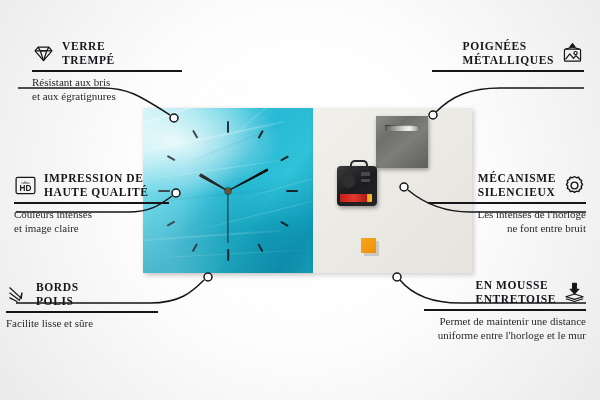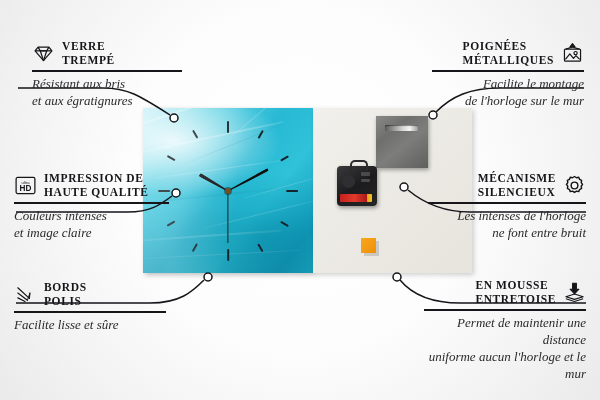--- a/index.html
+++ b/index.html
@@ -94,21 +94,21 @@
   .ct-head{display:flex;align-items:center;gap:7px;}
   .ct-left .ct-head{justify-content:flex-start;}
   .ct-right .ct-head{justify-content:flex-end;}
   .ct-title{
     font-family:"Liberation Serif",serif;font-weight:bold;
     font-size:11.5px;letter-spacing:.6px;color:#16161a;line-height:1.18;text-transform:uppercase;
   }
   .ct-right .ct-title{text-align:left;}
   .ct-rule{height:1.4px;background:#16161a;margin:3px 0 3px;}
   .ct-desc{
-    font-family:"Liberation Serif",serif;font-size:13px;color:#2a2a2d;line-height:1.32;font-style:italic;
+    font-family:"Liberation Serif",serif;font-size:11px;color:#2a2a2d;line-height:1.32;
   }
   .ct-right .ct-desc{text-align:right;}
   .ico{width:23px;height:23px;flex:0 0 23px;display:block;}
 
   svg.leader{position:absolute;left:0;top:0;width:600px;height:400px;pointer-events:none;}
 </style>
 </head>
 <body>
 
 <div id="stage">
@@ -225,21 +225,21 @@
         <div>HAUTE QUALITÉ</div>
       </div>
     </div>
     <div class="ct-rule"></div>
     <div class="ct-desc">
       <div>Couleurs intenses</div>
       <div>et image claire</div>
     </div>
   </div>
 
-  <div class="callout ct-left" style="left:14px;top:281px;width:152px;">
+  <div class="callout ct-left" style="left:6px;top:281px;width:152px;">
     <div class="ct-head">
       <svg class="ico" viewBox="0 0 24 24">
         <g stroke="#16161a" stroke-width="1.25" fill="none" stroke-linecap="round">
           <path d="M4 5 L16 16"></path>
             <path d="M4 10.5 L14 18"></path>
             <path d="M4 15.5 L11.5 19.4"></path>
           <path d="M16 16 L16.6 10.6"></path>
             <path d="M14 18 L16.6 10.6" stroke-width="1"></path>
         </g>
       </svg>
@@ -265,24 +265,20 @@
           <path d="M12 1.8 L9.4 5.2 H14.6 Z" fill="#16161a"></path>
           <path d="M12 5.2 L5 7.4"></path>
             <path d="M12 5.2 L19 7.4"></path>
           <rect x="3.6" y="7.4" width="16.8" height="12.6" rx="1"></rect>
           <circle cx="15.2" cy="11.6" r="1.7"></circle>
           <path d="M4.6 18.2 L9.2 12.4 L13 17 L15.6 14.2 L19.4 18.2"></path>
         </g>
       </svg>
     </div>
     <div class="ct-rule"></div>
-    <div class="ct-desc">
-      <div>Facilite le montage</div>
-      <div>de l'horloge sur le mur</div>
-    </div>
   </div>
 
   <div class="callout ct-right" style="left:428px;top:172px;width:158px;">
     <div class="ct-head">
       <div class="ct-title">
         <div>MÉCANISME</div>
         <div>SILENCIEUX</div>
       </div>
       <svg class="ico" viewBox="0 0 24 24">
         <g fill="none" stroke="#16161a" stroke-width="1.5" stroke-linejoin="round">
@@ -310,17 +306,17 @@
         </g>
         <g fill="none" stroke="#16161a" stroke-width="1.2" stroke-linejoin="round">
           <path d="M12 13.6 L21 16.4 L12 19.2 L3 16.4 Z"></path>
           <path d="M3 18.6 L12 21.4 L21 18.6"></path>
         </g>
       </svg>
     </div>
     <div class="ct-rule"></div>
     <div class="ct-desc">
       <div>Permet de maintenir une distance</div>
-      <div>uniforme aucun l'horloge et le mur</div>
+      <div>uniforme entre l'horloge et le mur</div>
     </div>
   </div>
 
 </div>
 
 </body></html>

